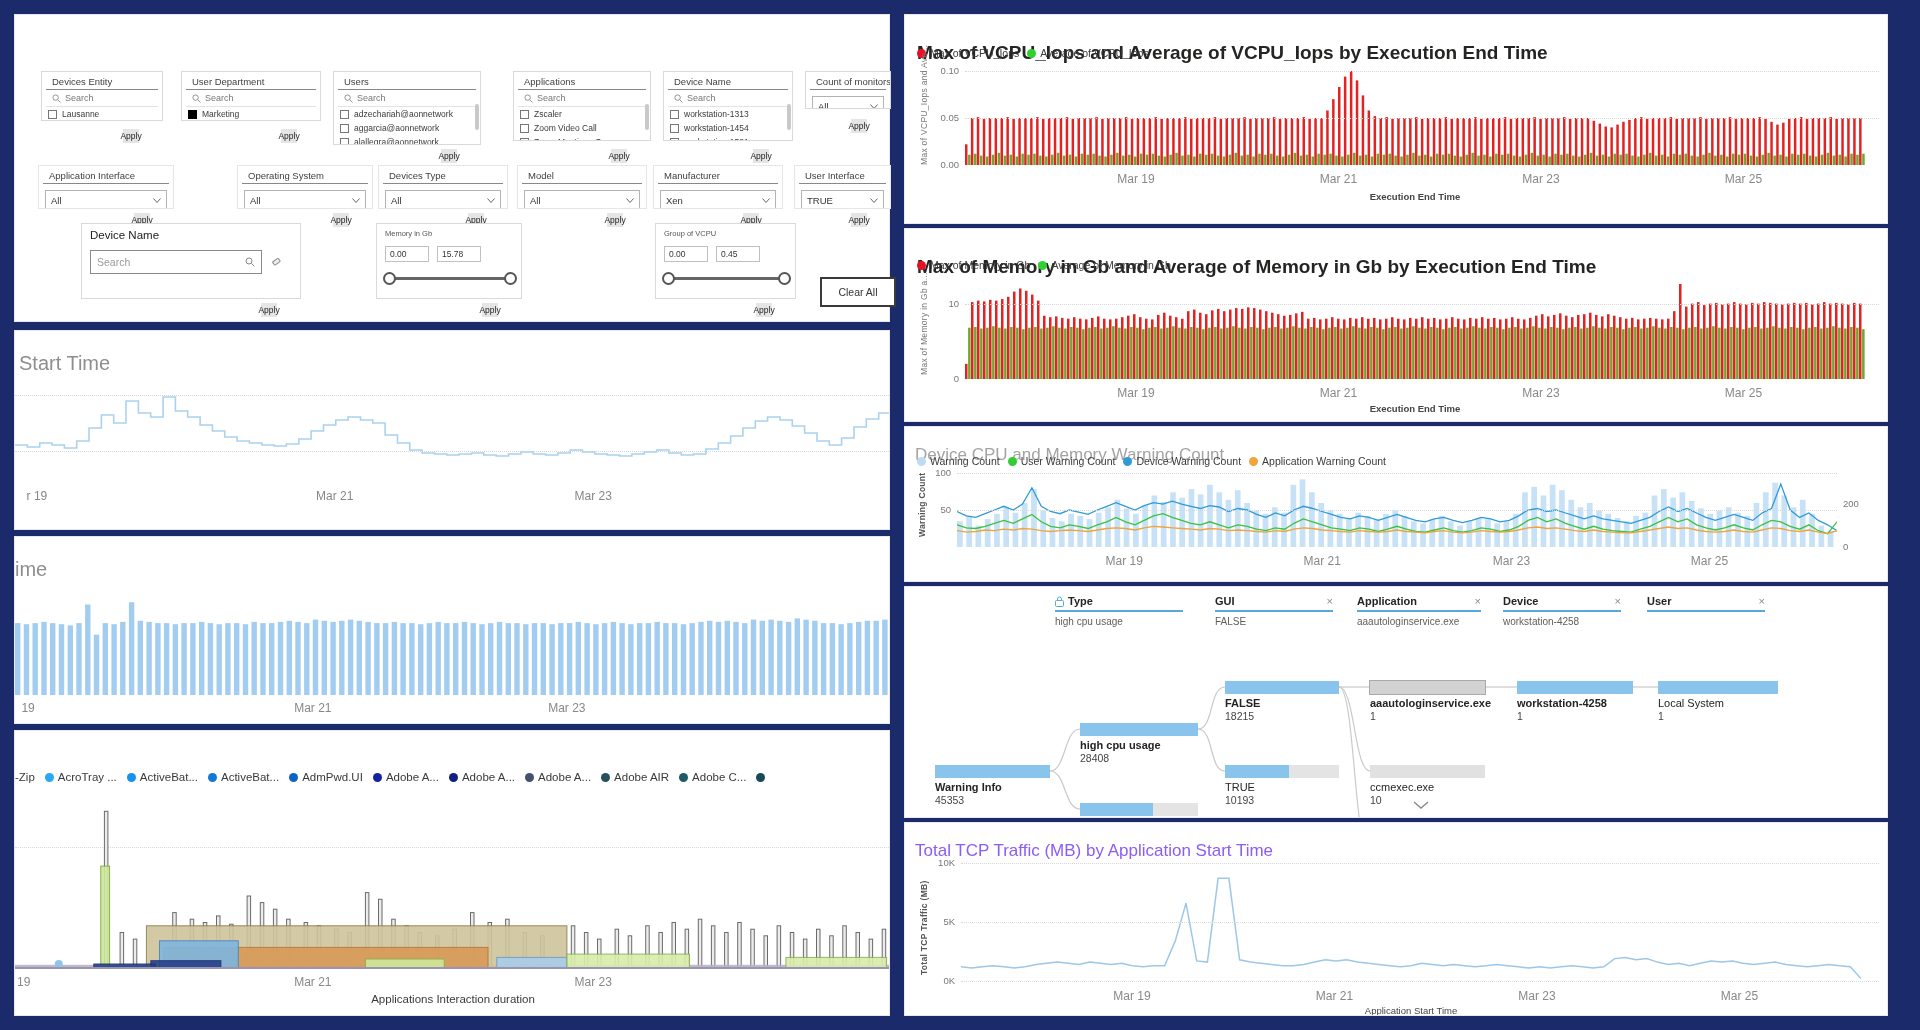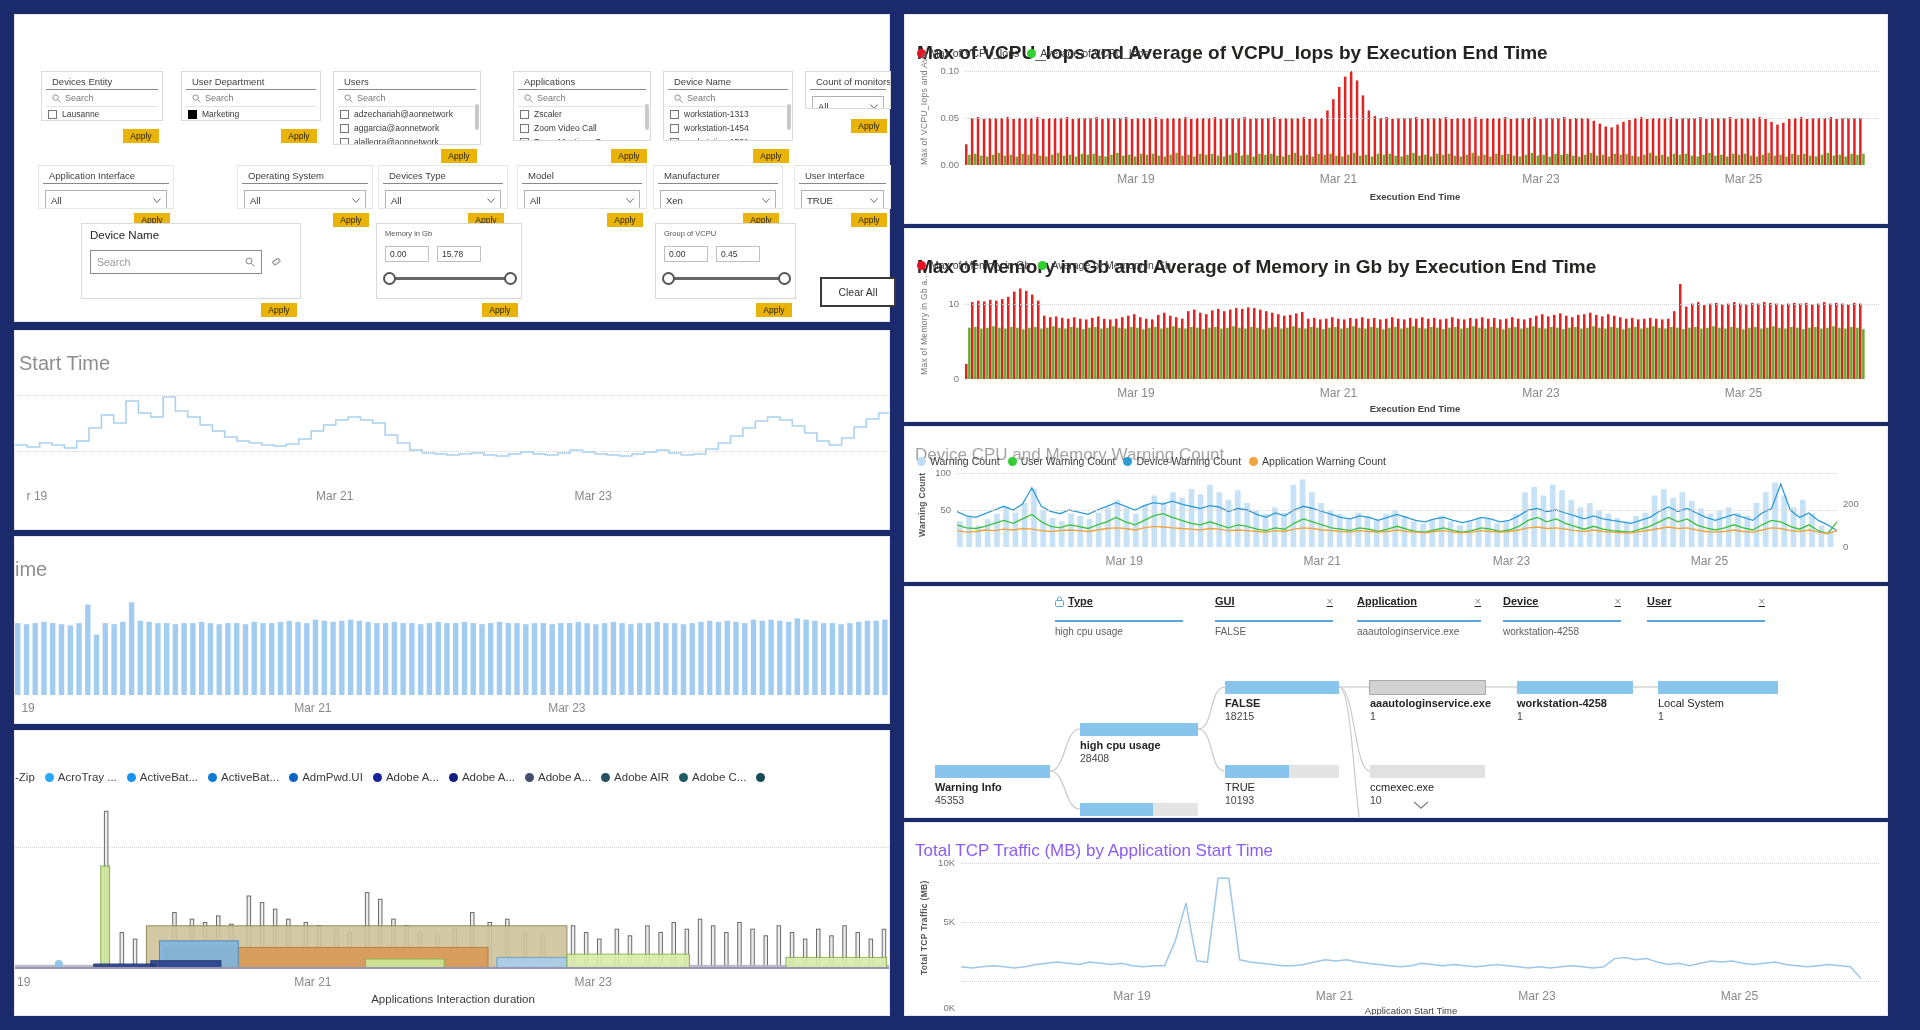--- a/index.html
+++ b/index.html
@@ -20,35 +20,35 @@
   #navbar{position:absolute;left:12px;top:12px;width:852px;height:40px;background:#1b2a6a;display:flex;align-items:center;justify-content:space-between;padding:0 14px;box-sizing:border-box;}
   #logo{position:relative;color:#fff;font-size:25px;font-weight:500;letter-spacing:.5px;}
   #apptitle{color:#fff;font-size:14.5px;font-weight:700;letter-spacing:.5px;}
   
   .sbox{position:absolute;border:1px solid #d9d9d9;background:#fff;box-sizing:border-box;overflow:hidden;}
   .stitle{font-size:9.5px;color:#404040;padding:4px 6px 2px 6px;border-bottom:1px solid #888;margin:0 4px;white-space:nowrap;}
   .srow{display:flex;align-items:center;gap:4px;padding:3px 6px;border-bottom:1px solid #e3e3e3;margin:0 4px;color:#777;font-size:9px;}
   .item{display:flex;align-items:center;gap:5px;padding:2px 6px;font-size:8.5px;color:#3a3a3a;white-space:nowrap;}
   .cb{width:7px;height:7px;border:1px solid #767676;display:inline-block;flex:0 0 auto;}
   .cb.on{background:#000;border-color:#000;}
-  .apply{position:absolute;width:36px;height:14px;background:#eab308;color:#1c1c1c;font-size:8.5px;display:flex;align-items:center;justify-content:center;cursor:pointer;}
+  .apply{position:absolute;width:16px;height:14px;background:#e5e5e5;color:#1c1c1c;font-size:8.5px;display:flex;align-items:center;justify-content:center;cursor:pointer;}
   .ddrow{display:flex;align-items:center;justify-content:space-between;margin:6px;border:1px solid #b3b3b3;height:18px;padding:0 5px;font-size:9.5px;color:#333;}
   .scrollbar{position:absolute;right:1px;width:4px;background:#c9c9c9;border-radius:2px;}
   .r3box{position:absolute;border:1px solid #d9d9d9;background:#fff;box-sizing:border-box;}
   .r3title-lg{font-size:11.5px;color:#222;padding:5px 8px 2px 8px;}
   .r3title-sm{font-size:7.5px;color:#555;padding:5px 8px 2px 8px;}
   .searchbox{position:absolute;border:1px solid #8a8a8a;height:24px;display:flex;align-items:center;justify-content:space-between;padding:0 6px;box-sizing:border-box;}
   .searchbox .ph{font-size:10.5px;color:#999;}
   .rangeinp{position:absolute;border:1px solid #c0c0c0;height:16px;width:44px;font-size:8.5px;color:#333;display:flex;align-items:center;padding-left:4px;box-sizing:border-box;}
   .track{position:absolute;height:3px;background:#666;}
   .knob{position:absolute;width:13px;height:13px;border:2px solid #555;border-radius:50%;background:#fff;box-sizing:border-box;}
   #clearall{position:absolute;border:2px solid #3a3a3a;background:#fff;color:#333;font-size:10.5px;display:flex;align-items:center;justify-content:center;cursor:pointer;}
   
   .thead{position:absolute;height:34px;}
-  .thead .hl{display:flex;align-items:center;gap:4px;font-size:11px;font-weight:600;color:#252423;padding-bottom:13px;border-bottom:2px solid #5ba7dd;justify-content:space-between;text-decoration:underline;}
+  .thead .hl{display:flex;align-items:center;gap:4px;font-size:11px;font-weight:600;color:#252423;padding-bottom:3px;border-bottom:2px solid #5ba7dd;justify-content:space-between;}
   .thead .hv{font-size:10px;color:#605e5c;padding-top:4px;white-space:nowrap;}
   .thead .x{color:#8a8a8a;font-size:11px;font-weight:400;cursor:pointer;}
   .tnode{position:absolute;}
   .tbar{height:13px;background:#e4e4e4;position:relative;overflow:hidden;}
   .tbar .fillb{position:absolute;left:0;top:0;bottom:0;background:#89c4ec;}
   .tnode .nl{font-size:11px;color:#252423;margin-top:3px;white-space:nowrap;}
   .tnode .nv{font-size:10.5px;color:#444;margin-top:1px;}
   svg{display:block;}
 </style>
 </head>
@@ -1450,21 +1450,21 @@
 
   <section class="card" id="card-tcp" style="left:904px;top:822px;width:984px;height:194px;overflow:hidden;">
     <h2 class="gtitle" style="left:10px;font-size:17px;color:#8b5cf6;">Total TCP Traffic (MB) by Application Start Time</h2>
     <div class="ylab" style="left:14px;top:152px;color:#555;">Total TCP Traffic (MB)</div>
     <svg id="svg-tcp" width="900" height="118" viewBox="0 0 900 118" style="position:absolute;left:56px;top:40px;">
         <polyline points="0.0,103.8 10.7,105.0 21.4,103.8 32.1,102.7 42.9,103.8 53.6,105.0 64.3,103.8 75.0,101.5 85.7,100.3 96.4,99.1 107.1,100.3 117.9,101.5 128.6,99.1 139.3,100.3 150.0,101.5 160.7,100.3 171.4,102.7 182.1,103.8 192.9,102.7 203.6,102.7 214.3,77.9 225.0,40.1 235.7,97.9 246.4,99.1 257.1,15.3 267.9,15.3 278.6,96.8 289.3,99.1 300.0,100.3 310.7,101.5 321.4,102.7 332.1,102.7 342.9,101.5 353.6,99.1 364.3,96.8 375.0,97.9 385.7,96.8 396.4,99.1 407.1,100.3 417.9,101.5 428.6,102.7 439.3,103.8 450.0,102.7 460.7,100.3 471.4,101.5 482.1,102.7 492.9,101.5 503.6,102.7 514.3,103.8 525.0,102.7 535.7,101.5 546.4,102.7 557.1,103.8 567.9,105.0 578.6,103.8 589.3,105.0 600.0,103.8 610.7,102.7 621.4,103.8 632.1,105.0 642.9,103.8 653.6,95.6 664.3,94.4 675.0,96.8 685.7,95.6 696.4,99.1 707.1,101.5 717.9,100.3 728.6,102.7 739.3,100.3 750.0,97.9 760.7,99.1 771.4,97.9 782.1,100.3 792.9,101.5 803.6,100.3 814.3,99.1 825.0,101.5 835.7,102.7 846.4,103.8 857.1,102.7 867.9,101.5 878.6,102.7 889.3,103.8 900.0,115.6" stroke="#9cc7e8" stroke-width="1.5" fill="none"></polyline>
       </svg>
     <div id="yt-tcp">
         <div class="ytick" style="left: 16px; top: 34px;">10K</div>
         <div class="ytick" style="left: 16px; top: 93px;">5K</div>
-        <div class="ytick" style="left: 16px; top: 152px; margin-top: 27px;">0K</div>
+        <div class="ytick" style="left: 16px; top: 152px;">0K</div>
       </div>
     <div id="xt-tcp">
         <div class="xtick" style="left: 227px; top: 166px;">Mar 19</div>
         <div class="xtick" style="left: 429.5px; top: 166px;">Mar 21</div>
         <div class="xtick" style="left: 632px; top: 166px;">Mar 23</div>
         <div class="xtick" style="left: 834.5px; top: 166px;">Mar 25</div>
       </div>
     <div class="xlab" style="left:506px;top:182px;">Application Start Time</div>
   <div class="grid" style="left: 56px; top: 40px; width: 918px;"></div>
       <div class="grid" style="left: 56px; top: 99px; width: 918px;"></div>

